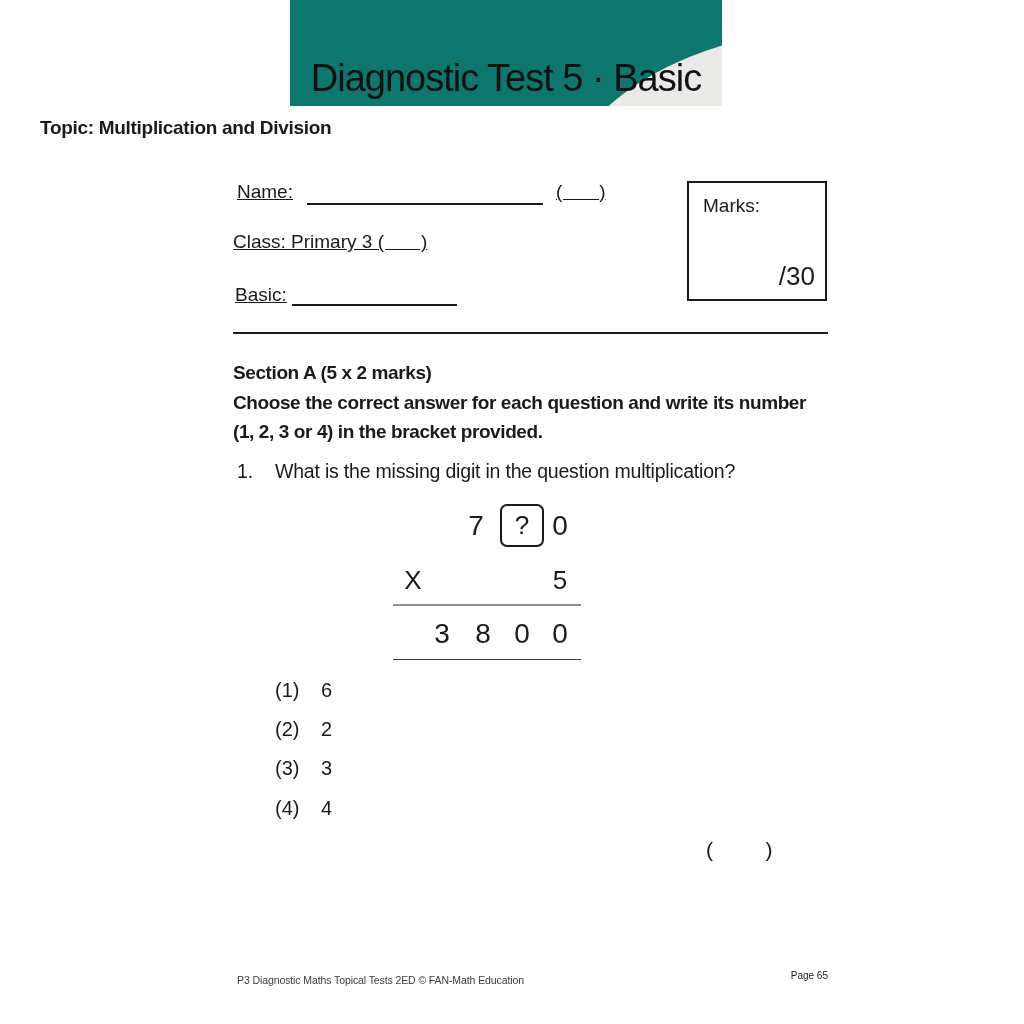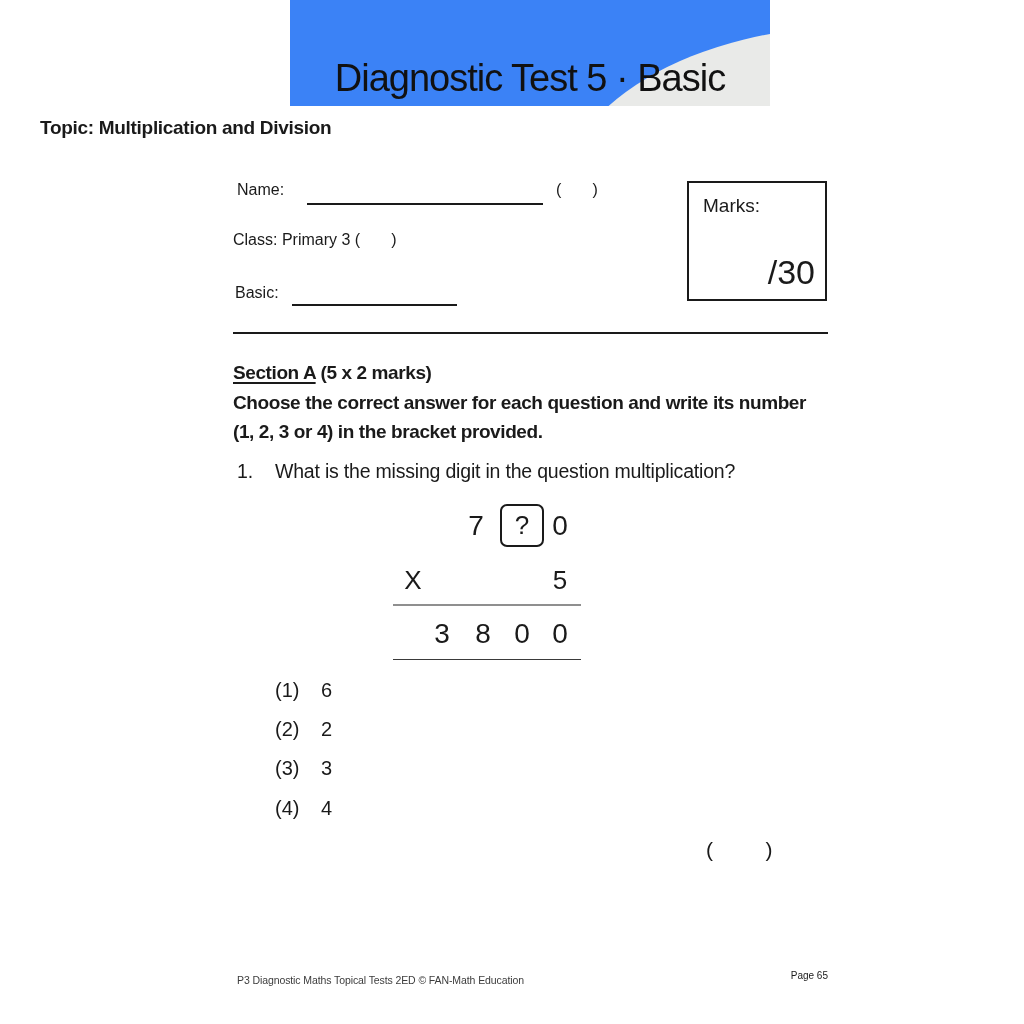--- a/index.html
+++ b/index.html
@@ -4,52 +4,52 @@
 <style>
   * { margin:0; padding:0; box-sizing:border-box; }
   html,body { background:#ffffff; }
   #page {
     position:relative; width:1024px; height:1024px; background:#ffffff;
     font-family:"Liberation Sans", sans-serif; color:#1a1a1a; overflow:hidden;
   }
 
   
   #banner {
-    position:absolute; left:290px; top:0; width:480px; height:106px;
-    background:#3b82f6; overflow:hidden;
+    position:absolute; left:290px; top:0; width:432px; height:106px;
+    background:#0f766e; overflow:hidden;
   }
   #banner-ellipse {
     position:absolute; left:268px; top:26px; width:600px; height:360px;
     border-radius:50%; background:#e9eae8;
   }
   #title {
     position:absolute; left:0; right:0; bottom:6px; z-index:2;
     text-align:center; font-size:38px; letter-spacing:-1px; color:#111;
     white-space:nowrap;
   }
   #topic {
     position:absolute; left:40px; top:117px; width:984px; text-align:left;
     font-size:19px; font-weight:bold; letter-spacing:-0.3px; white-space:nowrap;
   }
 
   
-  .form-label { position:absolute; font-size:16px; white-space:pre; }
+  .form-label { position:absolute; font-size:19px; white-space:pre;text-decoration:underline; }
   .fill-line { position:absolute; height:2px; background:#1a1a1a; }
   #marks-box {
     position:absolute; left:687px; top:181px; width:140px; height:120px;
     border:2px solid #1a1a1a; background:#fff;
   }
   #marks-label { position:absolute; left:14px; top:12px; font-size:19px; }
-  #marks-total { position:absolute; right:10px; bottom:7px; font-size:34px; }
+  #marks-total { position:absolute; right:10px; bottom:7px; font-size:26px; }
 
   #divider { position:absolute; left:233px; top:332px; width:595px; height:2px; background:#1a1a1a; }
 
   
   .bold-line { position:absolute; font-size:19px; font-weight:bold; letter-spacing:-0.4px; white-space:nowrap; }
-  #section-heading-name { text-decoration:underline; text-underline-offset:3px; text-decoration-thickness:1.5px;text-align:right; }
+  #section-heading-name { text-underline-offset:3px; text-decoration-thickness:1.5px;text-align:right; }
   .q-text { position:absolute; font-size:19.5px; letter-spacing:-0.2px; white-space:nowrap; }
 
   
   #mult { position:absolute; left:393px; top:504px; width:188px; height:160px; font-size:28px; }
   #mult .digit { position:absolute; width:28px; text-align:center; }
   #mult .row1 { top:0; height:43px; line-height:43px; }
   #mult .row2 { top:56px; height:40px; line-height:40px; font-size:26px; }
   #mult .row3 { top:110px; height:40px; line-height:40px; }
   #mystery-box {
     position:absolute; left:107px; top:0; width:44px; height:43px;

